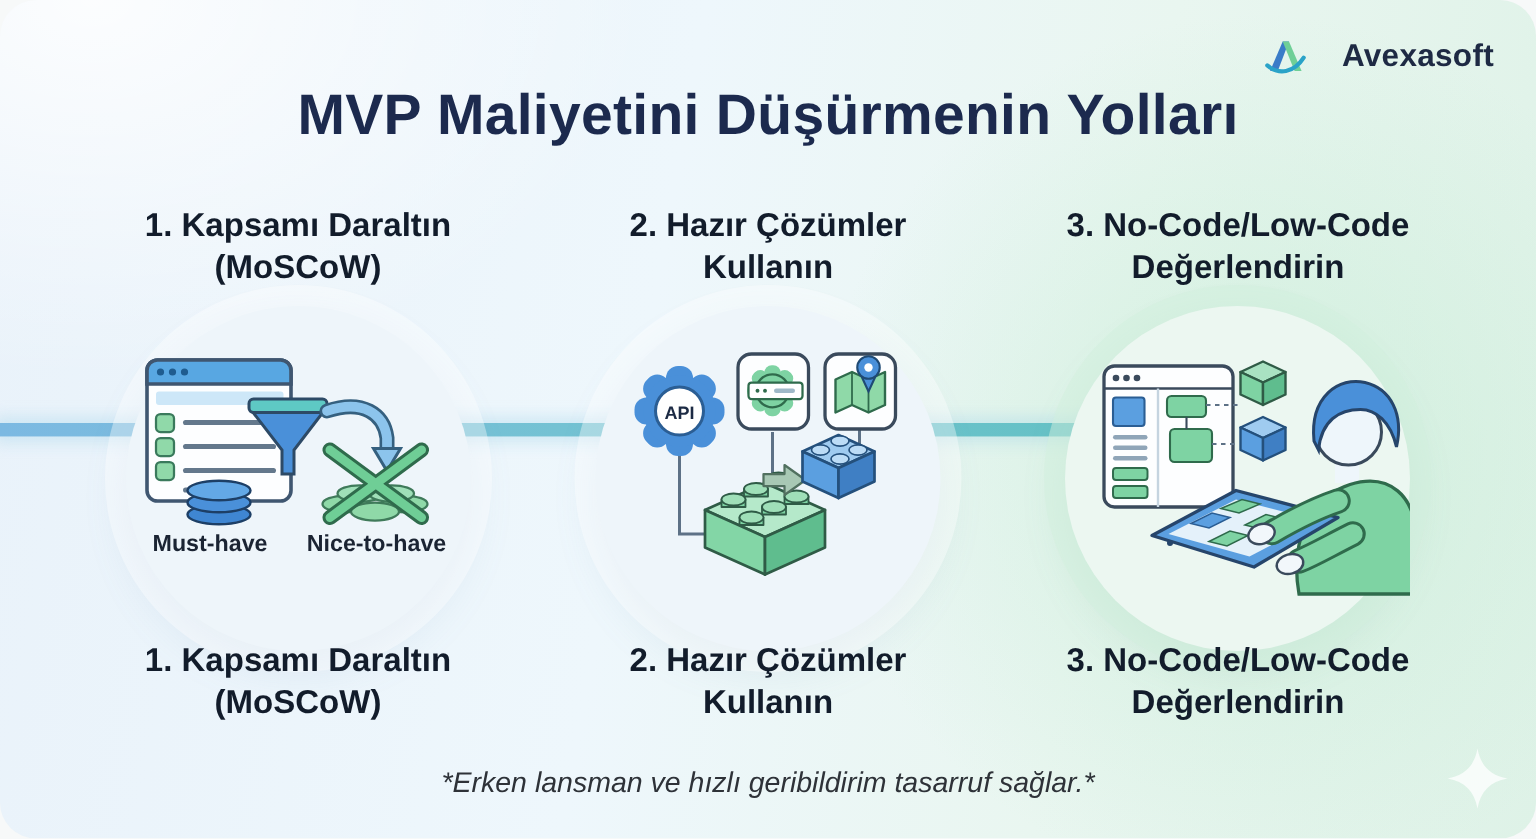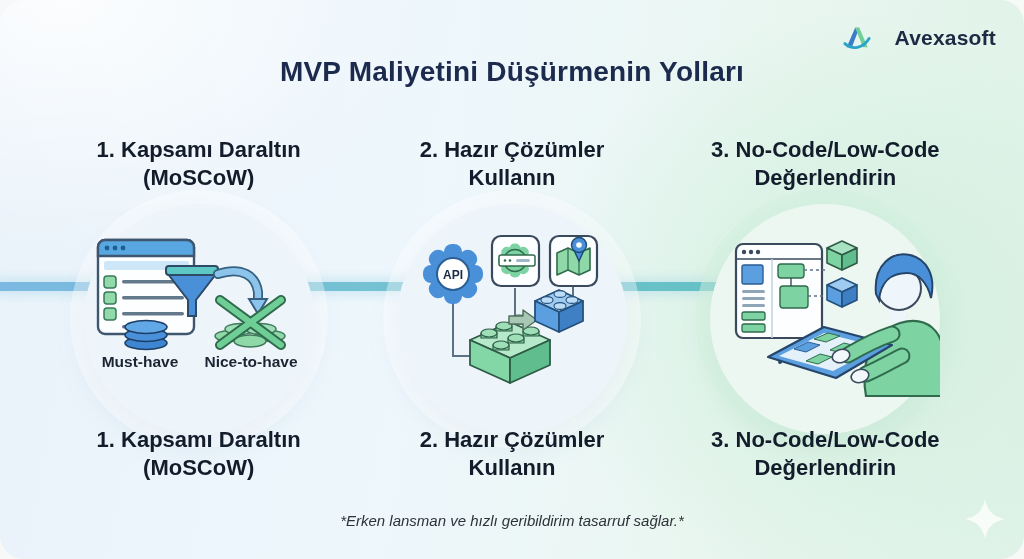--- a/index.html
+++ b/index.html
@@ -5,35 +5,35 @@
   html,body{margin:0;padding:0;background:#f7f9f9;font-family:"Liberation Sans",sans-serif;}
   .canvas{position:relative;width:1024px;height:559px;border-radius:24px;overflow:hidden;
     background:
       radial-gradient(620px 420px at 6% 0%, rgba(255,255,255,.85), rgba(255,255,255,0) 60%),
       radial-gradient(430px 430px at 82% 54%, rgba(196,236,212,.6), rgba(196,236,212,0) 68%),
       linear-gradient(100deg,#e9f2fa 0%,#eef7fc 42%,#e9f6f0 70%,#def2e7 100%);
   }
   .logo{position:absolute;top:24px;right:28px;display:flex;align-items:center;gap:24px;}
   .logo-text{font-size:21px;font-weight:700;color:#1e2a44;letter-spacing:.2px;}
   .title{position:absolute;top:56px;left:0;width:100%;text-align:center;
-    font-size:28px;font-weight:800;color:#1c2a4e;letter-spacing:.2px;}
+    font-size:38px;font-weight:800;color:#1c2a4e;letter-spacing:.2px;}
   .connector{position:absolute;top:282px;left:0;width:760px;height:9px;
     background:linear-gradient(90deg,#7cb9e2,#73c3d1 55%,#63c1c4);
     border-radius:0 5px 5px 0;box-shadow:0 0 10px 4px rgba(150,205,230,.35);}
   .cols{position:absolute;top:136px;left:0;right:0;display:flex;justify-content:space-between;padding:0 42px;}
   .col{width:336px;display:flex;flex-direction:column;align-items:center;}
   .heading{font-size:22px;font-weight:700;line-height:1.28;color:#121c2b;text-align:center;min-height:62px;}
   .circle{position:relative;width:230px;height:230px;border-radius:50%;margin-top:6px;
     background:#eef5fa;box-shadow:0 0 0 14px rgba(255,255,255,.38), 0 12px 30px rgba(110,150,185,.14);}
   .circle.mint{background:#ecf7f1;box-shadow:0 0 0 14px rgba(210,240,222,.5), 0 12px 30px rgba(110,170,140,.15);}
   .circle svg{position:absolute;inset:0;}
   .bottom-row{position:absolute;top:426px;left:0;right:0;display:flex;justify-content:space-between;padding:0 42px;}
   .bottom-row .heading{width:336px;min-height:0;}
   .footnote{position:absolute;top:512px;left:0;width:100%;text-align:center;
-    font-size:15px;font-style:italic;color:#2e3238;font-weight:500;}
+    font-size:19px;font-style:italic;color:#2e3238;font-weight:500;}
   .sparkle{position:absolute;top:498px;left:964px;opacity:.85;}
   svg text{font-family:"Liberation Sans",sans-serif;}
 </style>
 </head>
 <body>
 
 <div class="canvas">
 
   <div class="connector"></div>
 

